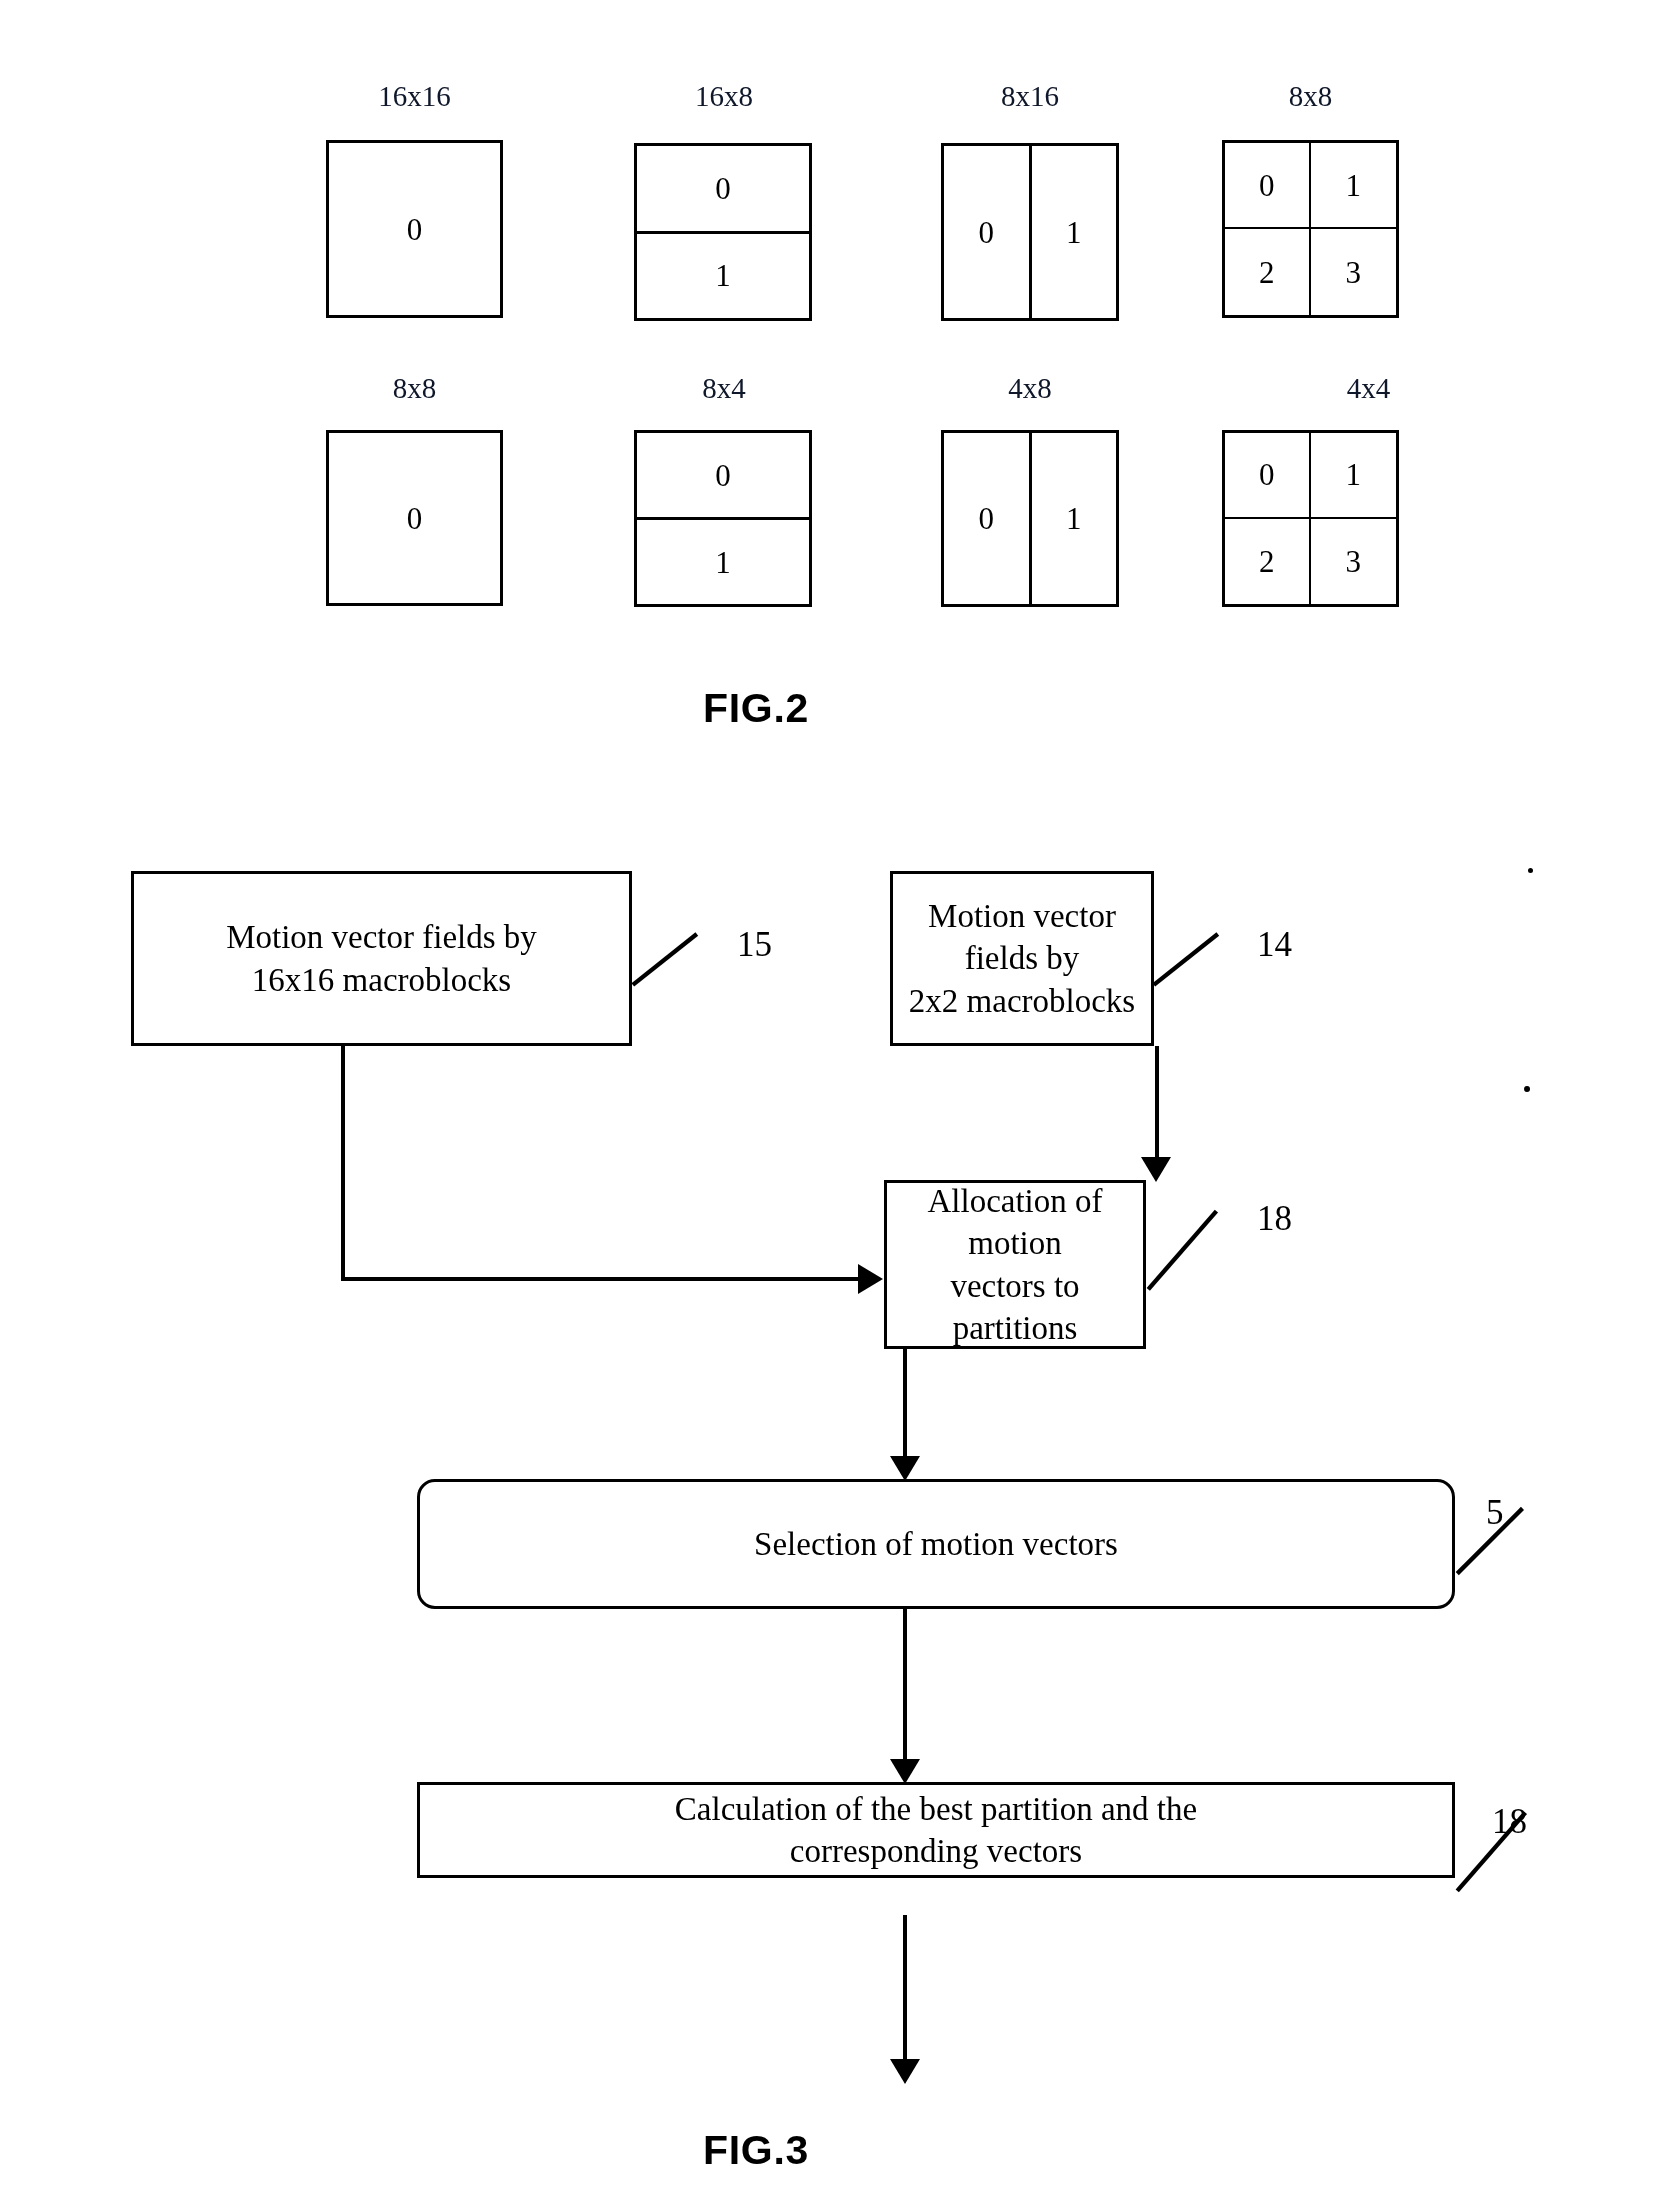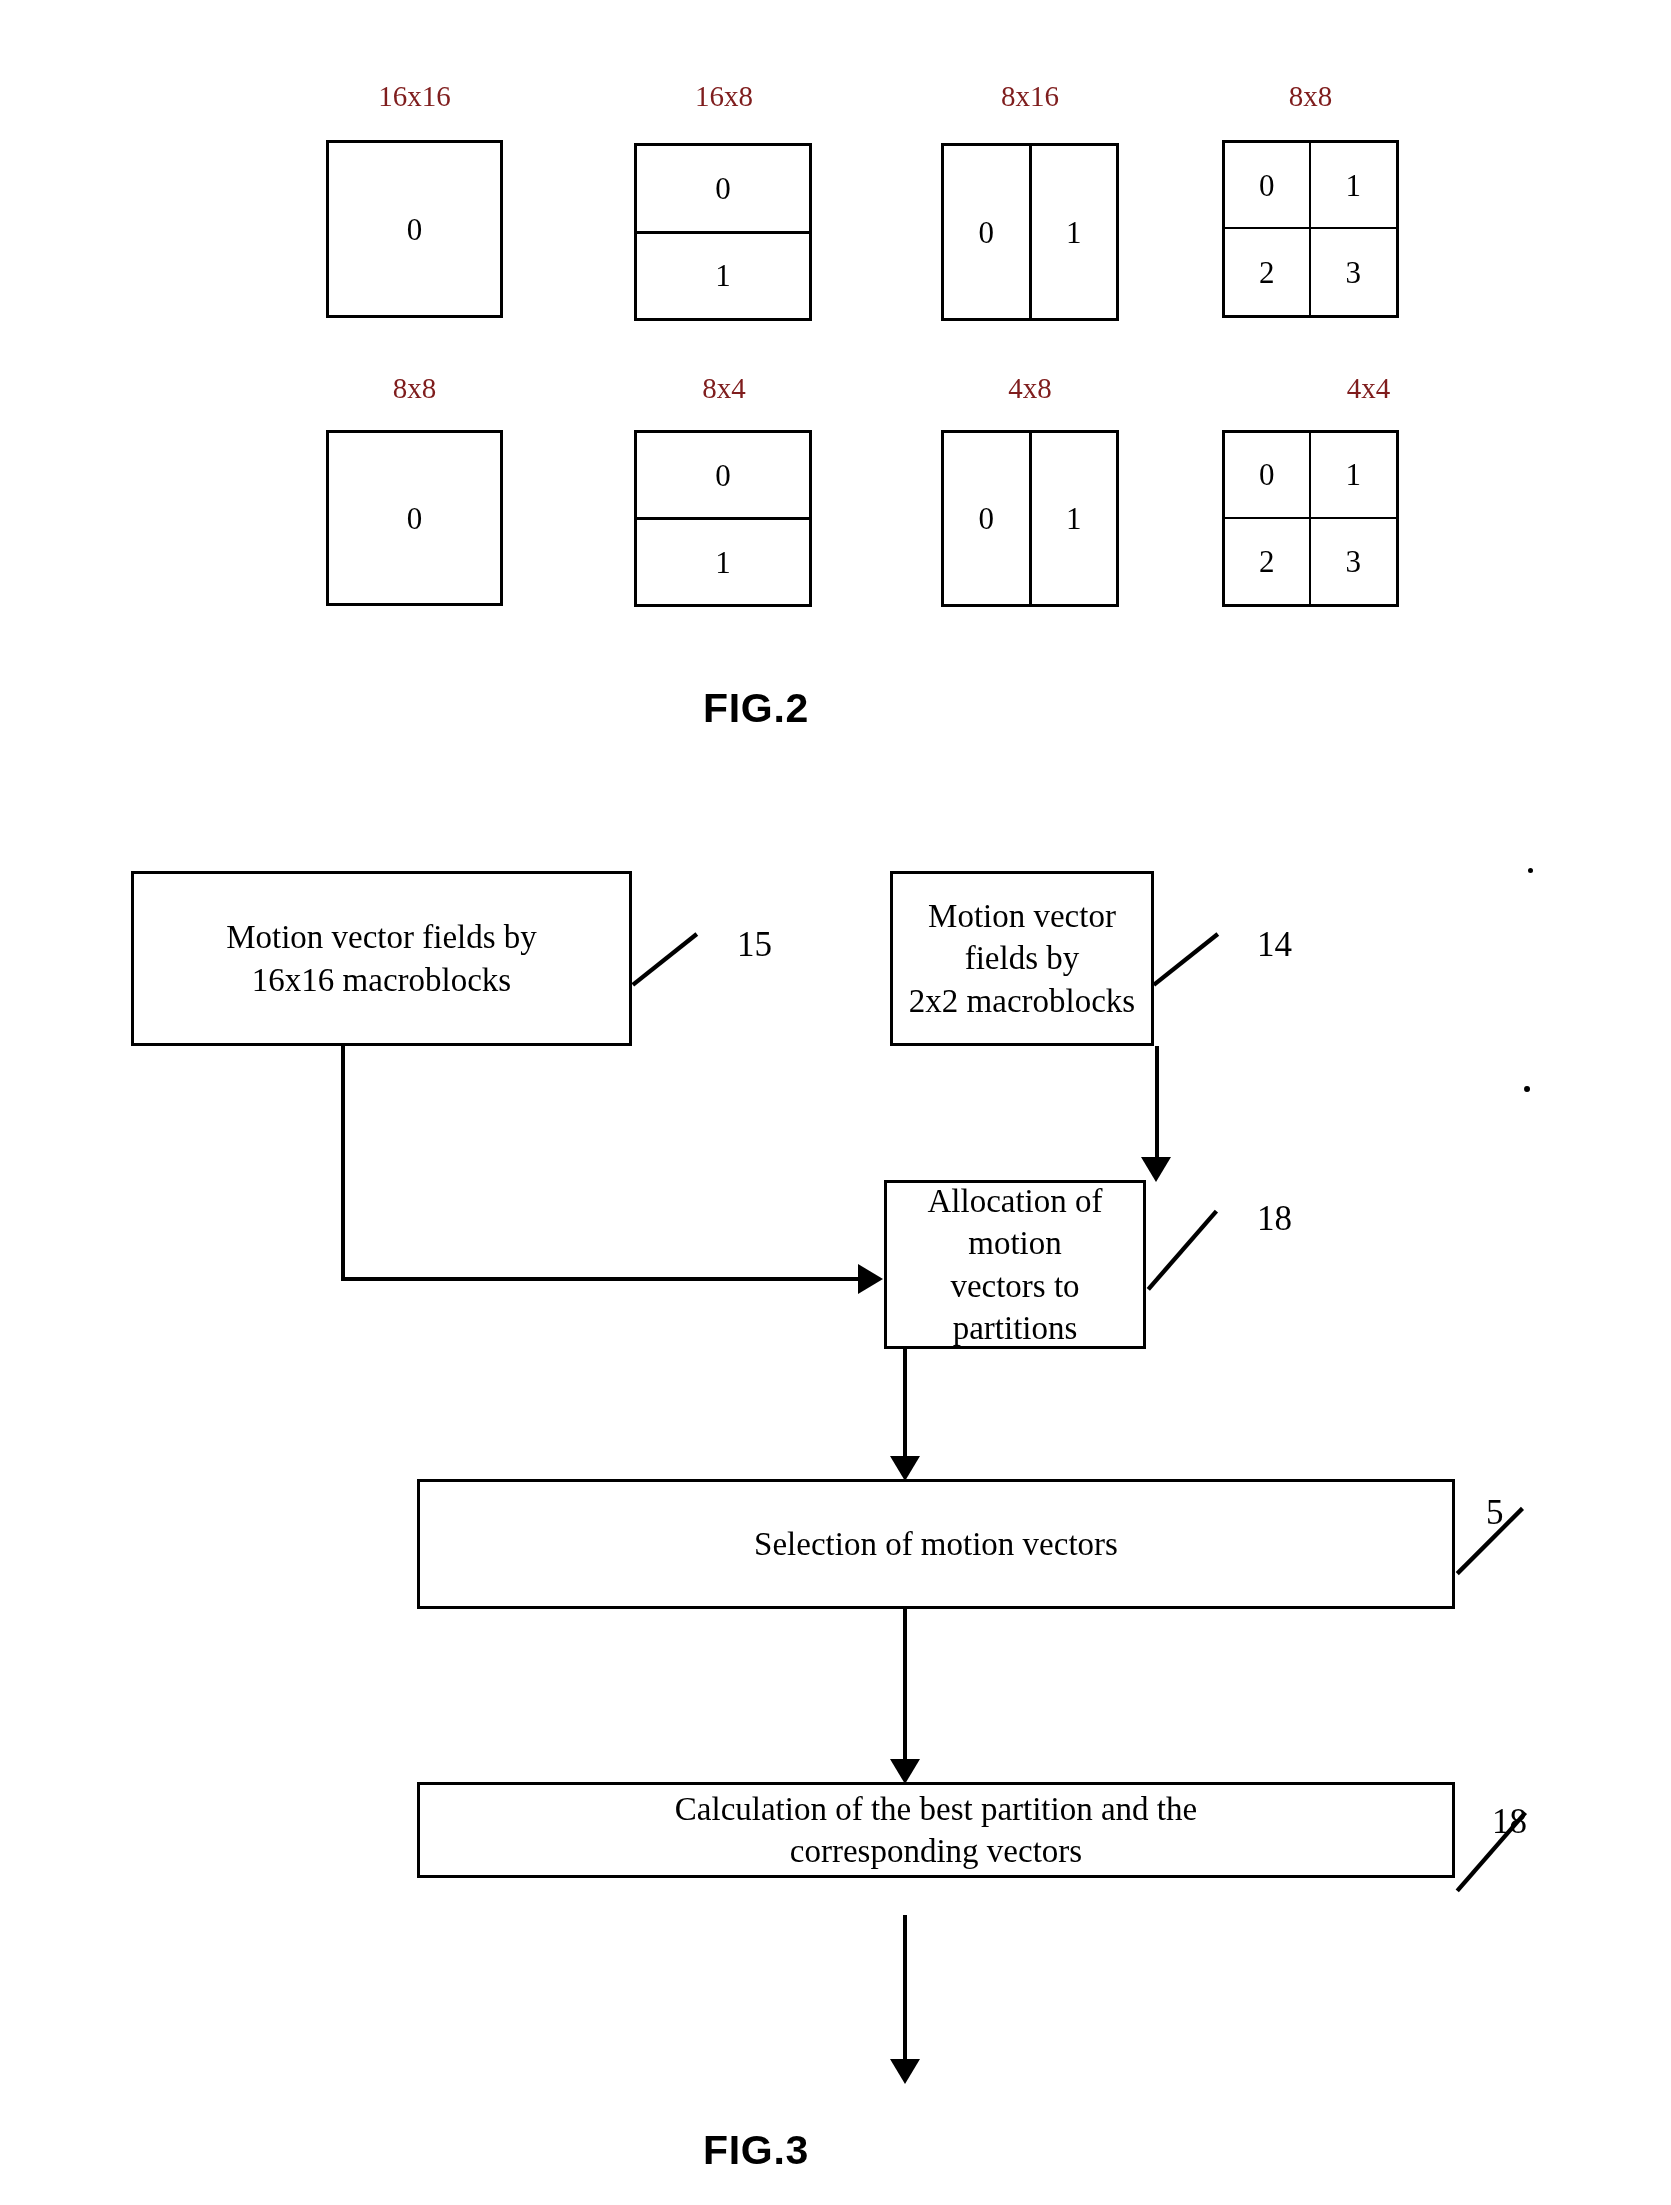--- a/index.html
+++ b/index.html
@@ -24,21 +24,21 @@
   .abs { position: absolute; }
 
   
   .part-label {
     position: absolute;
     font-family: "Liberation Serif", "DejaVu Serif", serif;
     font-size: 29px;
     line-height: 1;
     text-align: center;
     white-space: nowrap;
-    color: #7f1d1d;
+    color: #0f172a;
   }
   .part-box {
     position: absolute;
     box-sizing: border-box;
     border: 3.6px solid #000;
     background: #fff;
     display: flex;
   }
   .part-box.vsplit { flex-direction: row; }
   .part-box.hsplit { flex-direction: column; }
@@ -227,21 +227,21 @@
 vectors to partitions</div>
     </div>
     <svg class="leader" style="left:1141px;top:1202px;width:87px;height:95px;" viewBox="0 0 120 130" width="87" height="95">
       <line x1="10" y1="120" x2="104" y2="12" stroke="#000" stroke-width="6"></line>
     </svg>
     <div class="ref-num" style="left:1257px;top:1201px;">18</div>
 
     <div class="vline" style="left:903px;top:1349px;height:108px;"></div>
     <div class="arrow-down" style="left:890px;top:1456px;"></div>
 
-    <div class="flow-box" style="left:417px;top:1479px;width:1038px;height:130px;">
+    <div class="flow-box" style="left:417px;top:1479px;width:1038px;height:130px;border-radius:18px;">
       <div class="flow-text">Selection of motion vectors</div>
     </div>
     <svg class="leader" style="left:1450px;top:1501px;width:87px;height:80px;" viewBox="0 0 120 110" width="87" height="80">
       <line x1="10" y1="100" x2="100" y2="10" stroke="#000" stroke-width="6"></line>
     </svg>
     <div class="ref-num" style="left:1486px;top:1495px;">5</div>
 
     <div class="vline" style="left:903px;top:1609px;height:152px;"></div>
     <div class="arrow-down" style="left:890px;top:1759px;"></div>
 

